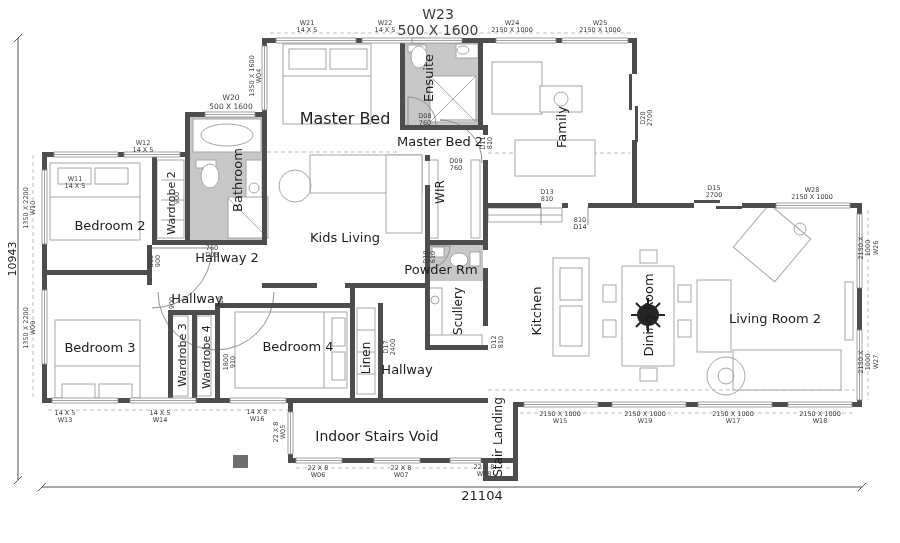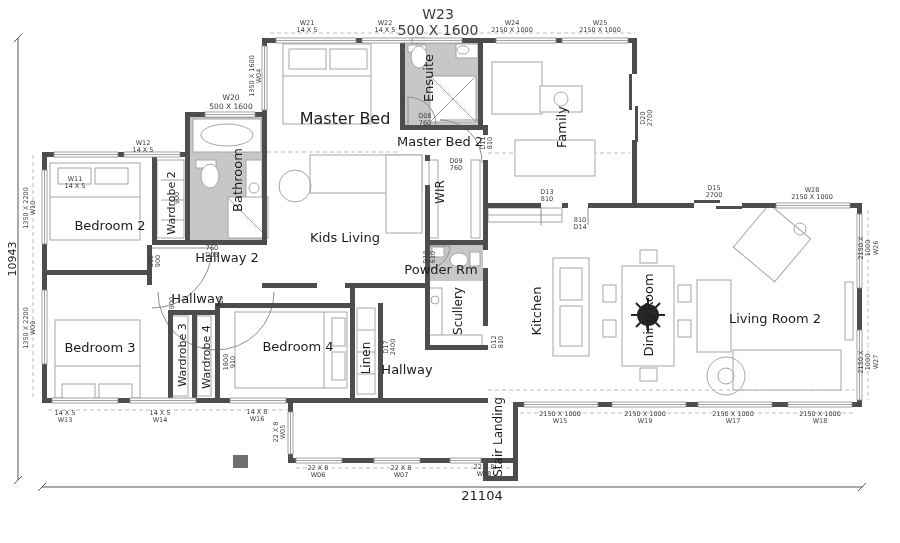--- a/index.html
+++ b/index.html
@@ -258,20 +258,21 @@
     <div class="lbl v" style="left: 458px; top: 311px; font-size: 12px;">Scullery</div>
     <div class="lbl v" style="left: 536px; top: 311px; font-size: 13px;">Kitchen</div>
     <div class="lbl v" style="left: 648px; top: 315px; font-size: 13px;">Dining Room</div>
     <div class="lbl" style="left: 775px; top: 318px; font-size: 13px;">Living Room 2</div>
     <div class="lbl" style="left: 100px; top: 347px; font-size: 13px;">Bedroom 3</div>
     <div class="lbl v" style="left: 182px; top: 355px; font-size: 11px;">Wardrobe 3</div>
     <div class="lbl v" style="left: 206px; top: 357px; font-size: 11px;">Wardrobe 4</div>
     <div class="lbl" style="left: 298px; top: 346px; font-size: 13px;">Bedroom 4</div>
     <div class="lbl v" style="left: 366px; top: 358px; font-size: 12px;">Linen</div>
     <div class="lbl" style="left: 407px; top: 369px; font-size: 13px;">Hallway</div>
+    <div class="lbl" style="left: 377px; top: 436px; font-size: 14px;">Indoor Stairs Void</div>
     <div class="lbl v" style="left: 498px; top: 437px; font-size: 12px;">Stair Landing</div>
     <div class="tag" style="left: 290px; top: 27px; margin-left: 17px;">
       <div>W21</div>
       <div>14 X 5</div>
     </div>
     <div class="tag" style="left: 385px; top: 27px;">
       <div>W22</div>
       <div>14 X 5</div>
     </div>
     <div class="tag" style="left: 438px; top: 22px; font-size: 14px;">

